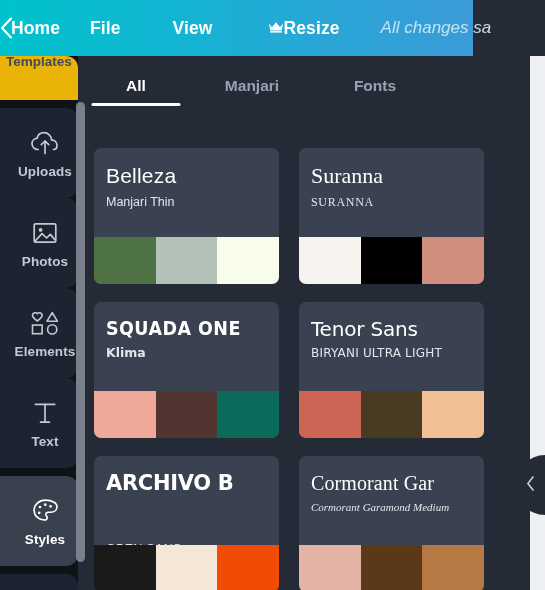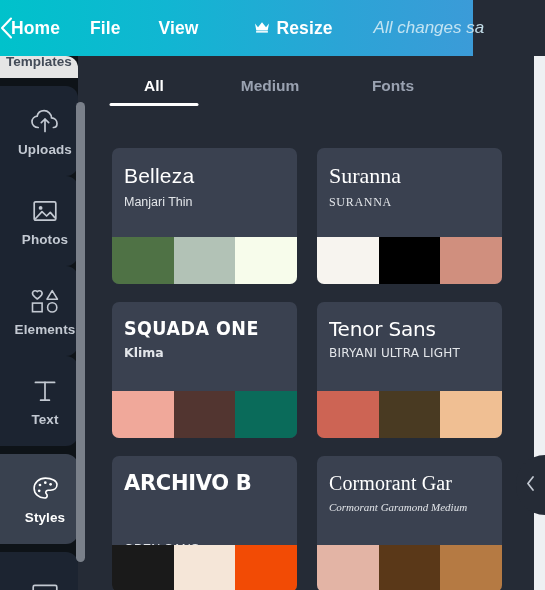--- a/index.html
+++ b/index.html
@@ -47,22 +47,22 @@
     font-weight: bold;
     letter-spacing: 0.1px;
     cursor: pointer;
     white-space: nowrap;
     display: flex;
     align-items: center;
     height: 56px;
   }
   .hdr-home  { margin-left: -2px; }
   .hdr-file  { margin-left: 30px; }
-  .hdr-view  { margin-left: 38px; }
-  .hdr-resize{ margin-left: 55px; gap: 7px; }
+  .hdr-view  { margin-left: 52px; }
+  .hdr-resize{ margin-left: 55px; }
   .crown { display: inline-block; line-height: 1; }
 
   .hdr-status {
     margin-left: 41px;
     color: #cfeaf5;
     font-size: 17px;
     font-style: italic;
     font-weight: normal;
     white-space: nowrap;
     opacity: 0.92;
@@ -101,22 +101,22 @@
     letter-spacing: 0.1px;
     line-height: 1;
   }
   .rail-item.active { background: #39414f; }
   .rail-item.active .lbl { color: #ffffff; }
 
   
   .rail-top-clip {
     position: relative;
     width: 78px;
-    height: 22px;
-    background: #e5e5e5;
+    height: 44px;
+    background: #eab308;
     border-radius: 0 12px 0 0;
     overflow: hidden;
     text-align: center;
   }
   .rail-top-clip .lbl {
     position: absolute;
     left: 50%;
     transform: translateX(-50%);
     top: -2px;
     color: #434b58;
@@ -136,21 +136,21 @@
     height: 460px;
     background: #7a808a;
     border-radius: 5px;
     z-index: 35;
     cursor: pointer;
   }
 
   
   .panel {
     position: absolute;
-    left: 90px; top: 56px;
+    left: 72px; top: 56px;
     width: 444px;
     height: 534px;
     background: #252b36;
     z-index: 20;
     overflow: hidden;
   }
 
   .tabs {
     position: relative;
     height: 60px;
@@ -402,21 +402,21 @@
 
   <div class="panel-scroll"></div>
 
   <div class="panel">
 
     <div class="tabs">
       <div class="tab tab-all active">
         <span>All</span>
       </div>
       <div class="tab tab-colors">
-        <span>Medium</span>
+        <span>Manjari</span>
       </div>
       <div class="tab tab-fonts">
         <span>Fonts</span>
       </div>
     </div>
 
     <div class="grid">
 
       <div class="card f-belleza">
         <div class="card-text">

